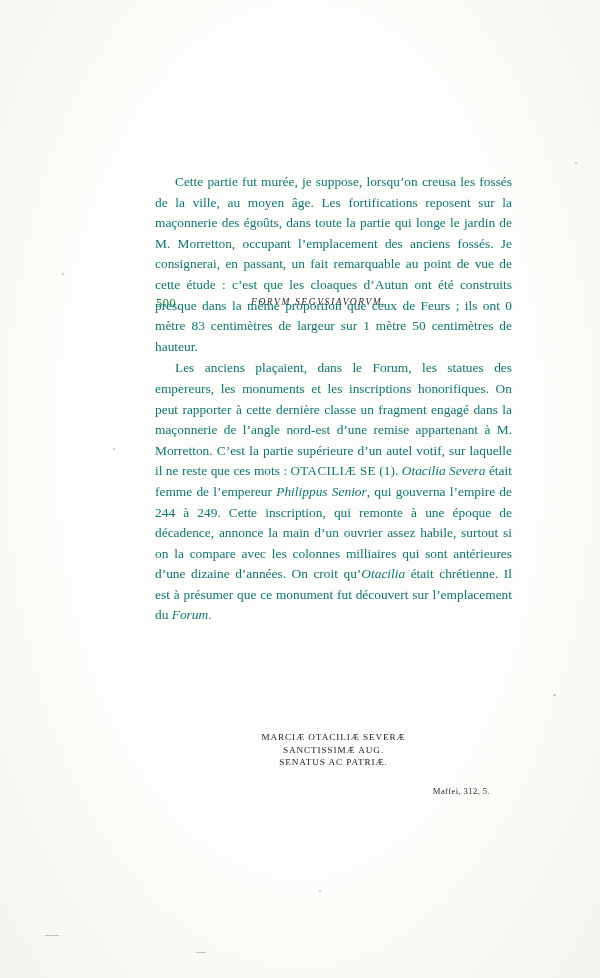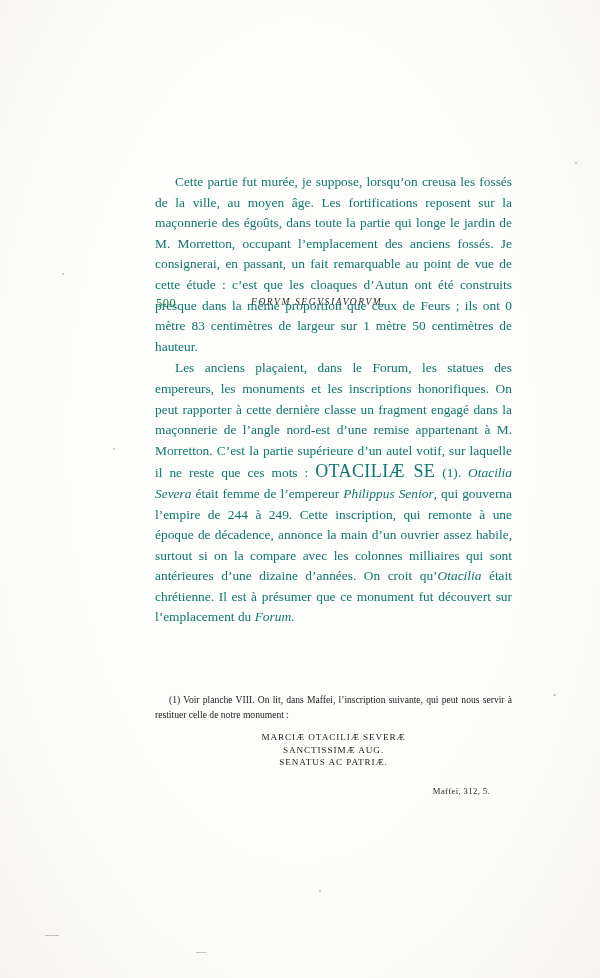--- a/index.html
+++ b/index.html
@@ -67,21 +67,21 @@
   }
   .body-text p {
     margin: 0;
     text-indent: 20px;
   }
   .body-text p + p {
     margin-top: 1px;
   }
   .smallcaps {
     font-variant: small-caps;
-    font-size: 18px;
+    font-size: 13px;
     letter-spacing: 0.4px;
     font-family: Liberation Serif, serif;
   }
   i, .ital { }
   .footnote-rule {
     position: absolute;
     left: 155px;
     top: 676px;
     width: 0px;
     border-top: 0px solid #555;
@@ -143,26 +143,20 @@
     <p>
       <span>Cette partie fut murée, je suppose, lorsqu’on creusa les fossés de la ville, au moyen âge. Les fortifications reposent sur la maçonnerie des égoûts, dans toute la partie qui longe le jardin de M. Morretton, occupant l’emplacement des anciens fossés. Je consignerai, en passant, un fait remarquable au point de vue de cette étude : c’est que les cloaques d’Autun ont été construits presque dans la même proportion que ceux de Feurs ; ils ont 0 mètre 83 centimètres de largeur sur 1 mètre 50 centimètres de hauteur.</span>
     </p>
     <p>
       <span>Les anciens plaçaient, dans le Forum, les statues des empereurs, les monuments et les inscriptions honorifiques. On peut rapporter à cette dernière classe un fragment engagé dans la maçonnerie de l’angle nord-est d’une remise appartenant à M. Morretton. C’est la partie supérieure d’un autel votif, sur laquelle il ne reste que ces mots : </span><span class="smallcaps">OTACILIÆ SE</span><span> (1). </span><i>Otacilia Severa</i><span> était femme de l’empereur </span><i>Philippus Senior</i><span>, qui gouverna l’empire de 244 à 249. Cette inscription, qui remonte à une époque de décadence, annonce la main d’un ouvrier assez habile, surtout si on la compare avec les colonnes milliaires qui sont antérieures d’une dizaine d’années. On croit qu’</span><i>Otacilia</i><span> était chrétienne. Il est à présumer que ce monument fut découvert sur l’emplacement du </span><i>Forum</i><span>.</span>
     </p>
   </div>
 
   <div class="footnote-rule"></div>
 
-  <div class="footnote">
-    <p>
-      <span>(1)</span>
-      <span>Voir planche VIII. On lit, dans Maffei, l’inscription suivante, qui peut nous servir à restituer celle de notre monument :</span>
-    </p>
-  </div>
 
   <div class="inscription">
     <div>MARCIÆ OTACILIÆ SEVERÆ</div>
     <div>SANCTISSIMÆ AUG.</div>
     <div>SENATUS AC PATRIÆ.</div>
   </div>
 
   <div class="inscription-source">Maffei, 312, 5.</div>
 
   <div class="speck" style="left:62px; top:273px; width:2px; height:2px;"></div>

